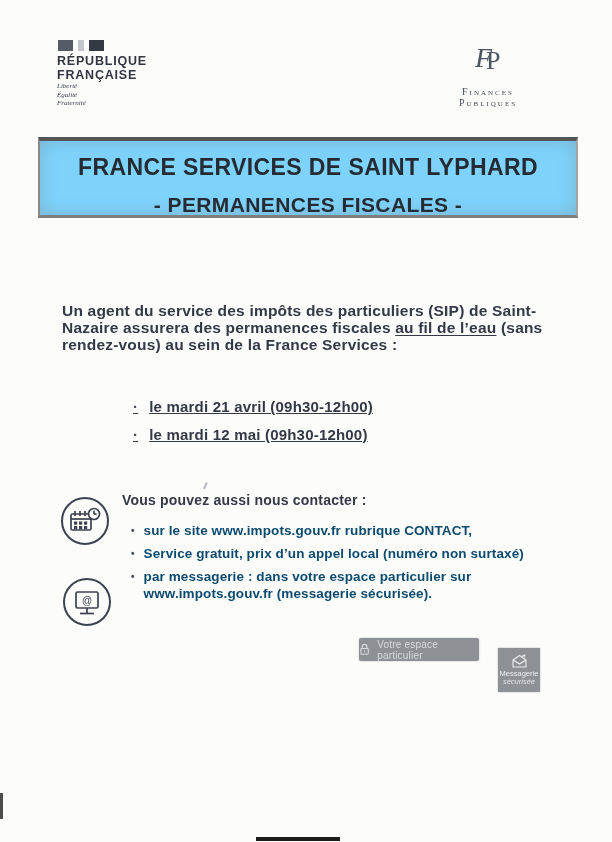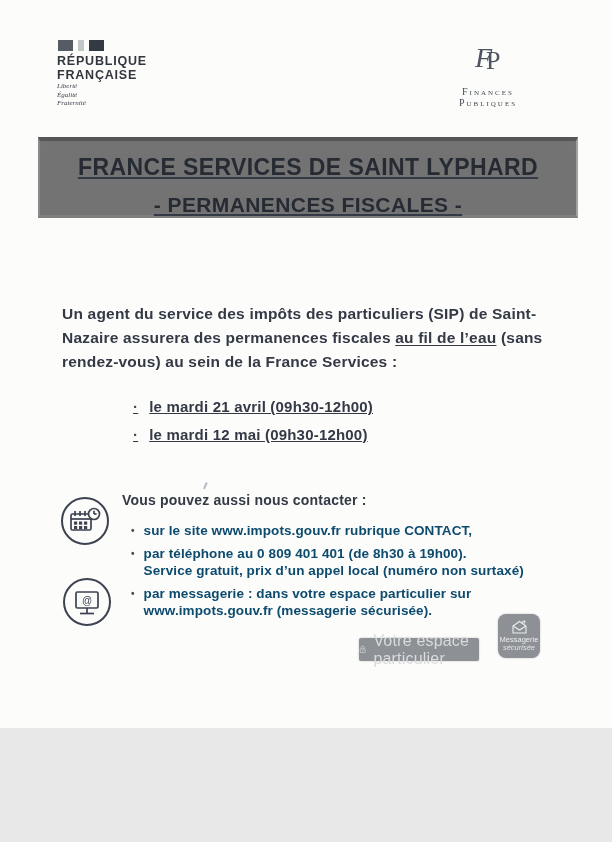--- a/index.html
+++ b/index.html
@@ -1,17 +1,17 @@
 <!DOCTYPE html>
 <html><head>
 <meta charset="utf-8">
 <style>
   html,body{margin:0;padding:0;background:#e8e8e8;}
   .page{
-    position:relative;width:612px;height:728px;margin:0 auto;
+    position:relative;width:612px;height:842px;margin:0 auto;
     background:#fcfcfb;overflow:hidden;
     font-family:"Liberation Sans",sans-serif;color:#343a45;
   }
   
   .marianne{position:absolute;left:57px;top:40px;}
   .flag{display:flex;gap:5px;margin-bottom:3px;margin-left:1px;}
   .flag span{display:inline-block;height:11px;}
   .flag .f1{width:15px;background:#565c66;}
   .flag .f2{width:6px;background:#c3c6ca;}
   .flag .f3{width:15px;background:#343a44;}
@@ -20,31 +20,31 @@
          font-size:7px;line-height:8.5px;color:#3d434e;}
   .dgfip{position:absolute;left:433px;top:42px;width:110px;text-align:center;}
   .monogram{position:relative;height:34px;font-family:"Liberation Serif",serif;color:#4d5560;}
   .monogram .mf{position:absolute;left:42px;top:0;font-size:28px;font-style:italic;}
   .monogram .mp{position:absolute;left:53px;top:4px;font-size:26px;}
   .dgfip-label{font-family:"Liberation Serif",serif;font-variant:small-caps;
                font-size:10px;letter-spacing:2px;color:#454b55;margin-top:10px;}
   
   .banner{
     position:absolute;left:38px;top:137px;width:536px;height:74px;
-    background:#737373;
+    background:#7dd3fc;
     border-top:4px solid #555555;border-bottom:3px solid #7f7f7f;
     border-left:2px solid #8a8a8a;border-right:2px solid #a3a3a3;
-    text-align:center;box-shadow:inset 0 0 18px rgba(120,120,120,.35);text-decoration:underline;
+    text-align:center;box-shadow:inset 0 0 18px rgba(120,120,120,.35);
   }
   .banner-l1{margin-top:13px;font-size:23px;font-weight:700;letter-spacing:.4px;color:#262b33;}
   .banner-l2{margin-top:12px;font-size:21px;font-weight:700;letter-spacing:.4px;color:#262b33;}
   
   .intro{
     position:absolute;left:62px;top:286px;width:512px;
-    font-size:15.5px;font-weight:700;line-height:24px;letter-spacing:.2px;color:#333945;
+    font-size:15.5px;font-weight:700;line-height:17px;letter-spacing:.2px;color:#333945;
   }
   .intro .ul{text-decoration:underline;text-underline-offset:2px;}
   
   .dates{position:absolute;left:133px;top:398px;text-decoration:underline;}
   .date-item{display:flex;align-items:baseline;margin-bottom:11px;
              font-size:15px;font-weight:700;letter-spacing:.2px;color:#333945;}
   .date-item::before{content:"·";font-size:15px;margin-right:11px;color:#464c57;}
   
   .icon-circle{position:absolute;width:44px;height:44px;border:2.5px solid #3c4250;
                border-radius:50%;display:flex;align-items:center;justify-content:center;}
@@ -55,24 +55,24 @@
   .contact-list{position:absolute;left:131px;top:522px;width:450px;}
   .contact-item{display:flex;margin-bottom:6px;
                 font-size:13.5px;font-weight:700;line-height:17px;letter-spacing:.1px;color:#0c4a6e;}
   .contact-item::before{content:"•";font-size:10px;line-height:17px;margin-right:9px;color:#464c57;}
   
   .btn-espace{
     position:absolute;left:359px;top:638px;width:120px;height:23px;
     background:#8d9196;border-radius:2px;display:flex;align-items:center;
     justify-content:center;gap:7px;box-shadow:0 0 2px rgba(0,0,0,.25);
   }
-  .btn-espace .lbl{font-size:16px;color:#d9dbdd;letter-spacing:.2px;}
+  .btn-espace .lbl{font-size:10px;color:#d9dbdd;letter-spacing:.2px;}
   .btn-msg{
-    position:absolute;left:498px;top:614px;width:42px;height:44px;
-    background:#8d9196;border-radius:8px;display:flex;flex-direction:column;
+    position:absolute;left:498px;top:648px;width:42px;height:44px;
+    background:#8d9196;border-radius:0;display:flex;flex-direction:column;
     align-items:center;justify-content:center;box-shadow:0 0 2px rgba(0,0,0,.25);
   }
   .btn-msg .l1{font-size:7.5px;color:#eceded;line-height:8px;margin-top:1px;}
   .btn-msg .l2{font-size:7.5px;color:#e3e4e5;font-style:italic;line-height:8px;}
   
   .art-smudge{position:absolute;left:204px;top:484px;width:9px;height:7px;
               border-left:2px solid #9aa0a8;transform:rotate(24deg);opacity:.7;}
   .art-edge{position:absolute;left:0;top:793px;width:3px;height:26px;background:#4c4c4c;
             filter:blur(.4px);}
   .art-bottom{position:absolute;left:256px;top:837px;width:84px;height:4px;background:#1c1c1c;}
@@ -151,21 +151,20 @@
 
   <div class="contact-heading">Vous pouvez aussi nous contacter :</div>
   <div class="contact-list">
     <div class="contact-item">
       <div>
         <div>sur le site www.impots.gouv.fr rubrique CONTACT,</div>
       </div>
     </div>
     <div class="contact-item">
       <div>
-        <div>par téléphone au 0 809 401 401 (de 8h30 à 19h00).</div>
         <div>Service gratuit, prix d’un appel local (numéro non surtaxé)</div>
       </div>
     </div>
     <div class="contact-item">
       <div>
         <div>par messagerie : dans votre espace particulier sur</div>
         <div>www.impots.gouv.fr (messagerie sécurisée).</div>
       </div>
     </div>
   </div>

